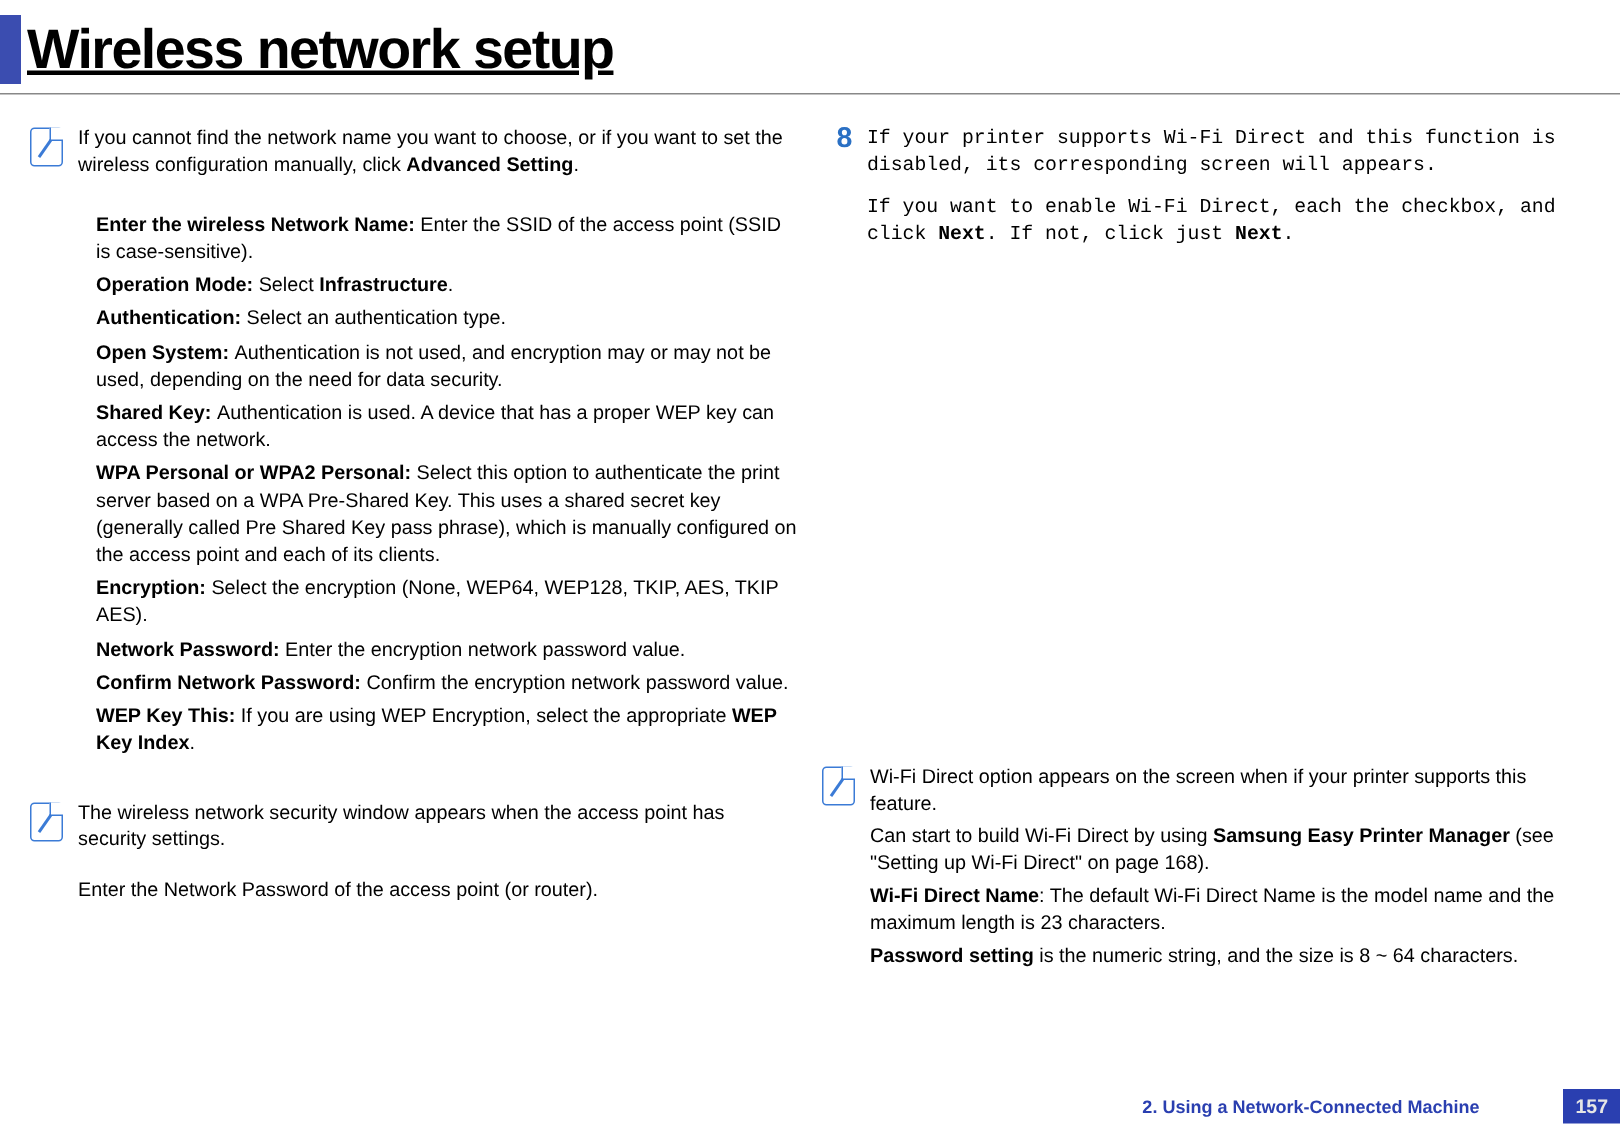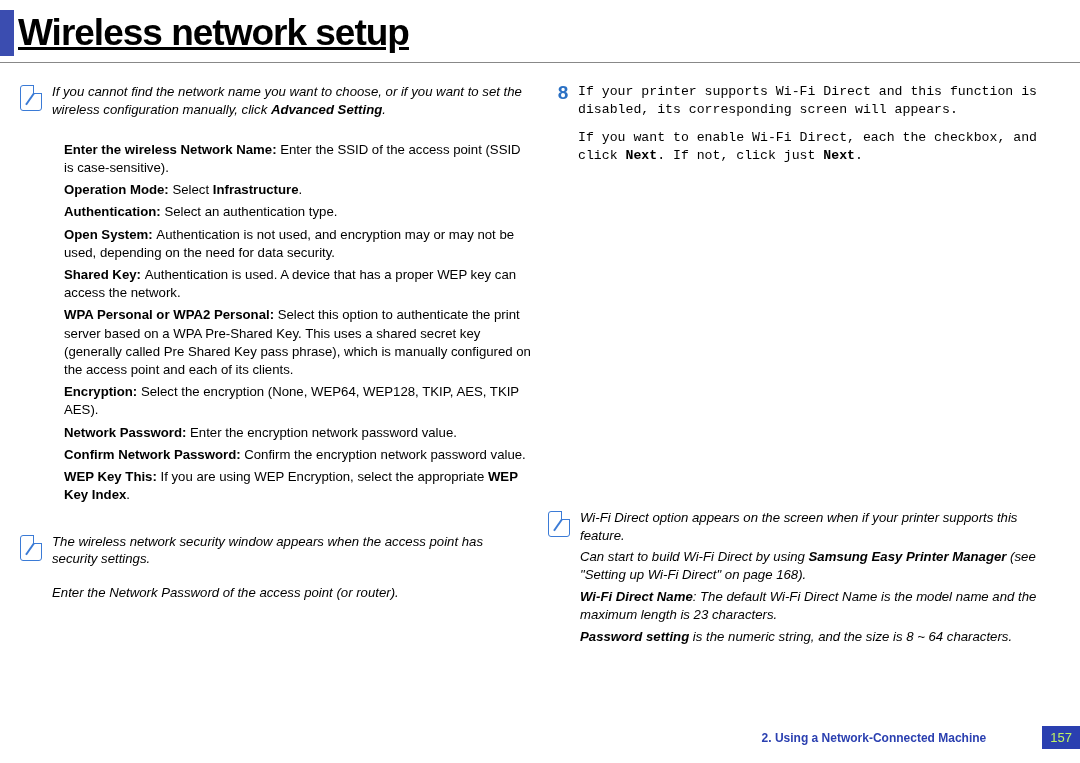--- a/index.html
+++ b/index.html
@@ -44,21 +44,20 @@
     display: flex;
     padding: 20px 12px 0 12px;
   }
   .col {
     width: 50%;
     padding: 0 8px;
   }
   .note-block {
     display: flex;
     margin-bottom: 18px;
-    font-style: italic;
   }
   .note-icon {
     width: 22px;
     height: 26px;
     flex-shrink: 0;
     margin-right: 10px;
     margin-top: 2px;
     border: 1.5px solid #3b7bd6;
     border-radius: 3px;
     position: relative;
@@ -130,22 +129,22 @@
     gap: 48px;
   }
   .footer-text {
     color: #2a3fb0;
     font-weight: 700;
     font-size: 12px;
     margin-right: 8px;
   }
   .page-num-box {
     background: #2a3fb0;
-    color: #bef264;
-    font-weight: 400;
+    color: #e5e5e5;
+    font-weight: 700;
     font-size: 13px;
     padding: 4px 8px;
   }
 </style>
 </head>
 <body>
 
 <div class="title-bar">
   <div class="title-accent"></div>
   <h1 class="page-title">Wireless network setup</h1>

